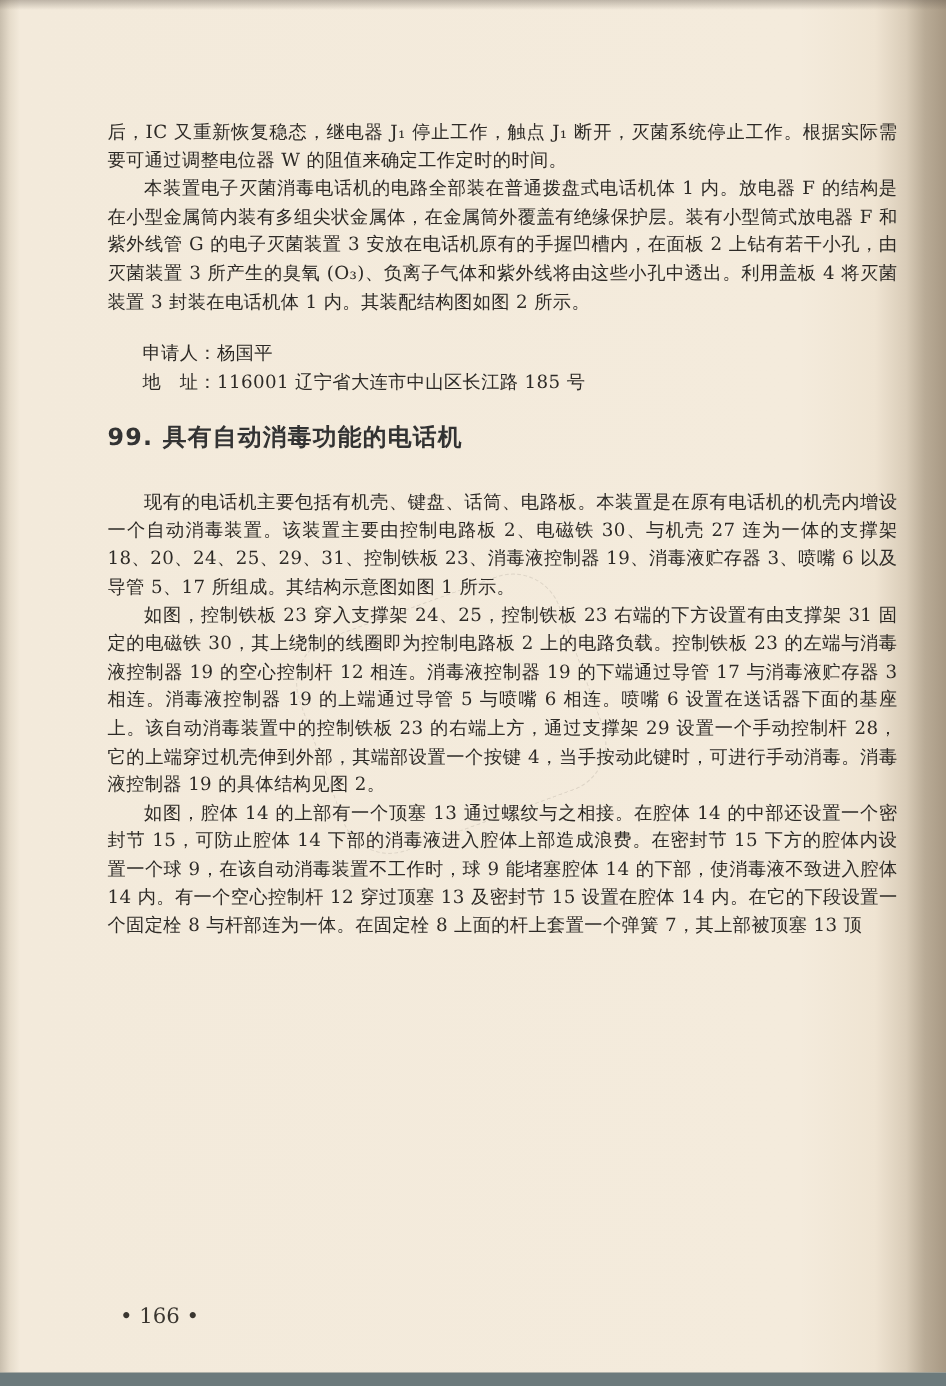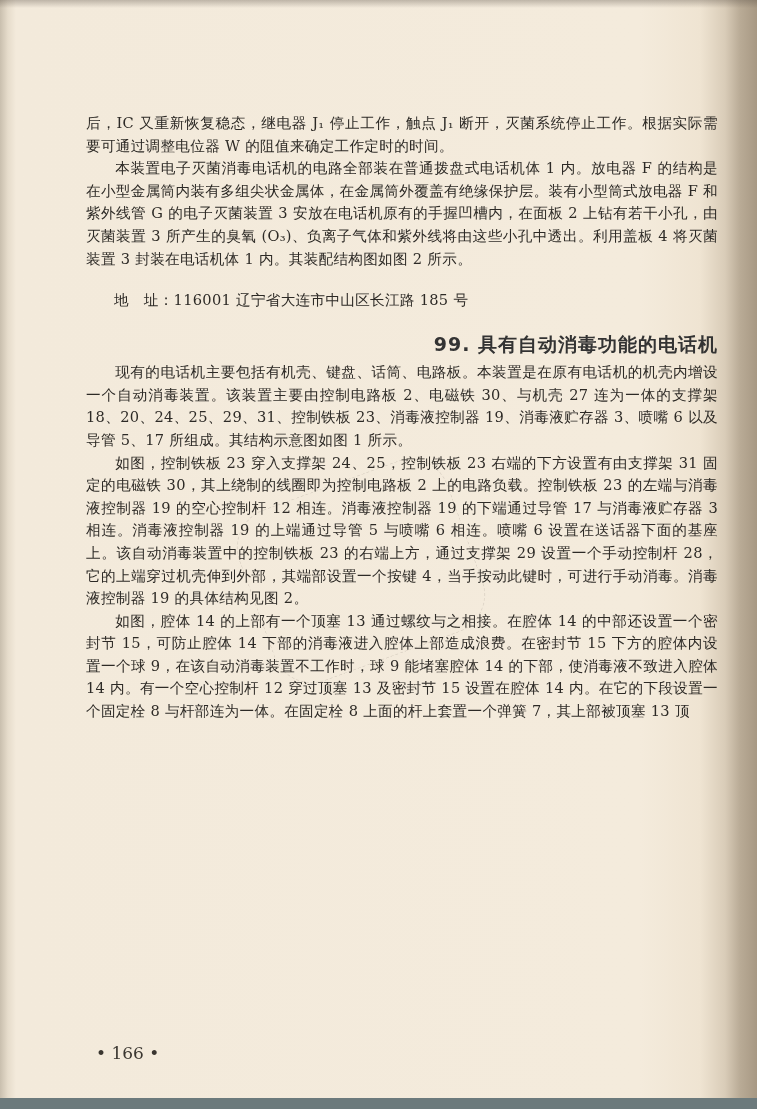--- a/index.html
+++ b/index.html
@@ -28,41 +28,41 @@
       background: linear-gradient(180deg, rgba(90,80,70,0.35), rgba(90,80,70,0));
     }
     .bottom-edge {
       position: absolute;
       left: 0; top: 1098px; width: 757px; height: 11px;
       background: #6c7a7c;
     }
     .content {
       position: absolute;
       left: 86px;
-      top: 112px;
+      top: 95px;
       width: 632px;
       font-size: 14.6px;
       line-height: 22.6px;
       letter-spacing: 0.3px;
     }
     .para {
       margin: 0;
       text-indent: 0;
       text-align: justify;
     }
     .para.indent { text-indent: 2em; }
     .gap { height: 18px; }
     .meta {
       margin: 0;
       padding-left: 28px;
       line-height: 23px;
     }
     .section-title {
-      margin: 20px 0 4px 0;
-      text-align: right;
+      margin: 20px 0 28px 0;
+      text-align: left;
       font-family: "DejaVu Sans", "Liberation Sans", sans-serif;
       font-weight: bold;
       font-size: 19px;
       line-height: 26px;
       letter-spacing: 1px;
       color: #333;
     }
     .folio {
       position: absolute;
       left: 96px;
@@ -85,20 +85,23 @@
   <div class="page-top-shadow"></div>
   <div class="bleed"></div>
 
   <div class="content">
     <p class="para">后，IC 又重新恢复稳态，继电器 J₁ 停止工作，触点 J₁ 断开，灭菌系统停止工作。根据实际需要可通过调整电位器 W 的阻值来确定工作定时的时间。</p>
     <p class="para indent">本装置电子灭菌消毒电话机的电路全部装在普通拨盘式电话机体 1 内。放电器 F 的结构是在小型金属筒内装有多组尖状金属体，在金属筒外覆盖有绝缘保护层。装有小型筒式放电器 F 和紫外线管 G 的电子灭菌装置 3 安放在电话机原有的手握凹槽内，在面板 2 上钻有若干小孔，由灭菌装置 3 所产生的臭氧 (O₃)、负离子气体和紫外线将由这些小孔中透出。利用盖板 4 将灭菌装置 3 封装在电话机体 1 内。其装配结构图如图 2 所示。</p>
 
     <div class="gap"></div>
 
     <p class="meta">
+      <span>申请人：</span><span>杨国平</span>
+    </p>
+    <p class="meta">
       <span>地　址：</span><span>116001 辽宁省大连市中山区长江路 185 号</span>
     </p>
 
     <h2 class="section-title">99. 具有自动消毒功能的电话机</h2>
 
     <p class="para indent">现有的电话机主要包括有机壳、键盘、话筒、电路板。本装置是在原有电话机的机壳内增设一个自动消毒装置。该装置主要由控制电路板 2、电磁铁 30、与机壳 27 连为一体的支撑架 18、20、24、25、29、31、控制铁板 23、消毒液控制器 19、消毒液贮存器 3、喷嘴 6 以及导管 5、17 所组成。其结构示意图如图 1 所示。</p>
     <p class="para indent">如图，控制铁板 23 穿入支撑架 24、25，控制铁板 23 右端的下方设置有由支撑架 31 固定的电磁铁 30，其上绕制的线圈即为控制电路板 2 上的电路负载。控制铁板 23 的左端与消毒液控制器 19 的空心控制杆 12 相连。消毒液控制器 19 的下端通过导管 17 与消毒液贮存器 3 相连。消毒液控制器 19 的上端通过导管 5 与喷嘴 6 相连。喷嘴 6 设置在送话器下面的基座上。该自动消毒装置中的控制铁板 23 的右端上方，通过支撑架 29 设置一个手动控制杆 28，它的上端穿过机壳伸到外部，其端部设置一个按键 4，当手按动此键时，可进行手动消毒。消毒液控制器 19 的具体结构见图 2。</p>
     <p class="para indent">如图，腔体 14 的上部有一个顶塞 13 通过螺纹与之相接。在腔体 14 的中部还设置一个密封节 15，可防止腔体 14 下部的消毒液进入腔体上部造成浪费。在密封节 15 下方的腔体内设置一个球 9，在该自动消毒装置不工作时，球 9 能堵塞腔体 14 的下部，使消毒液不致进入腔体 14 内。有一个空心控制杆 12 穿过顶塞 13 及密封节 15 设置在腔体 14 内。在它的下段设置一个固定栓 8 与杆部连为一体。在固定栓 8 上面的杆上套置一个弹簧 7，其上部被顶塞 13 顶</p>
   </div>
 

